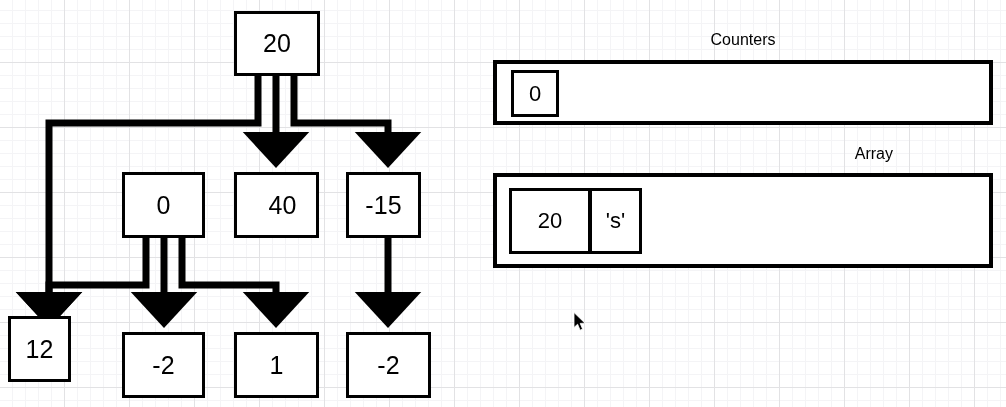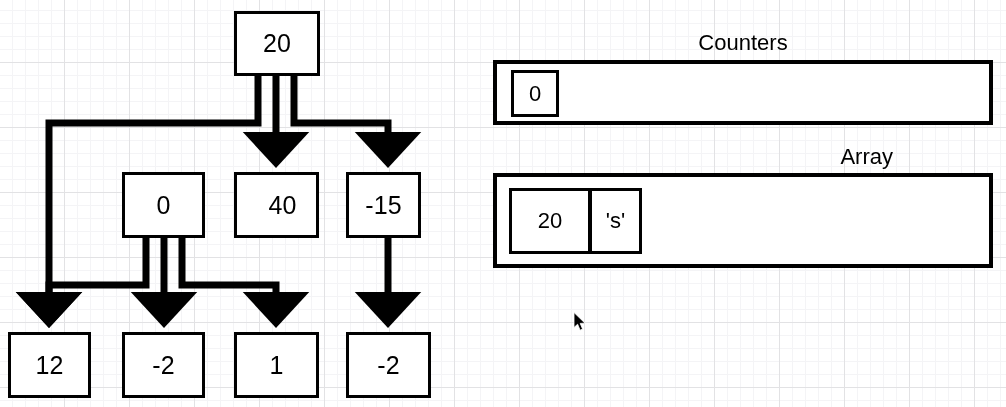--- a/index.html
+++ b/index.html
@@ -47,21 +47,21 @@
     justify-content: center;
     font-size: 25px;
     color: #000000;
     line-height: 1;
     letter-spacing: 0.2px;
   }
   
   .panel-title {
     position: absolute;
     text-align: center;
-    font-size: 22px;
+    font-size: 16px;
     color: #000000;
     white-space: nowrap;
     line-height: 1;
   }
   .panel-box {
     position: absolute;
     box-sizing: border-box;
     background: #ffffff;
     border: 4px solid #000000;
   }
@@ -112,21 +112,21 @@
     <path d="M182,238 L182,285 L276,285 L276,300" fill="none" stroke="#000000" stroke-width="7" stroke-linecap="butt" stroke-linejoin="miter" marker-end="url(#arrowhead)"></path>
 
     <path d="M388,238 L388,300" fill="none" stroke="#000000" stroke-width="7" stroke-linecap="butt" marker-end="url(#arrowhead)"></path>
   </svg>
 
   <div class="layer" id="node-layer">
     <div class="node" style="left:234px; top:11px;  width:86px; height:65px;">20</div>
     <div class="node" style="left:122px; top:172px; width:83px; height:66px;">0</div>
     <div class="node" style="left:234px; top:172px; width:85px; height:66px;padding-left:12px;">40</div>
     <div class="node" style="left:346px; top:172px; width:75px; height:66px;">-15</div>
-    <div class="node" style="left:8px;   top:332px; width:83px; height:66px;">12</div>
+    <div class="node" style="left:8px;   top:316px; width:63px; height:66px;">12</div>
     <div class="node" style="left:122px; top:332px; width:83px; height:66px;">-2</div>
     <div class="node" style="left:234px; top:332px; width:85px; height:66px;">1</div>
     <div class="node" style="left:346px; top:332px; width:85px; height:66px;">-2</div>
   </div>
 
   <div class="layer" id="panel-layer">
 
     <div class="panel-title" style="left:593px; top:32px; width:300px;">Counters</div>
     <div class="panel-box" style="left:493px; top:60px; width:500px; height:65px;"></div>
     <div class="cell" style="left:511px; top:70px; width:48px; height:47px;">0</div>

